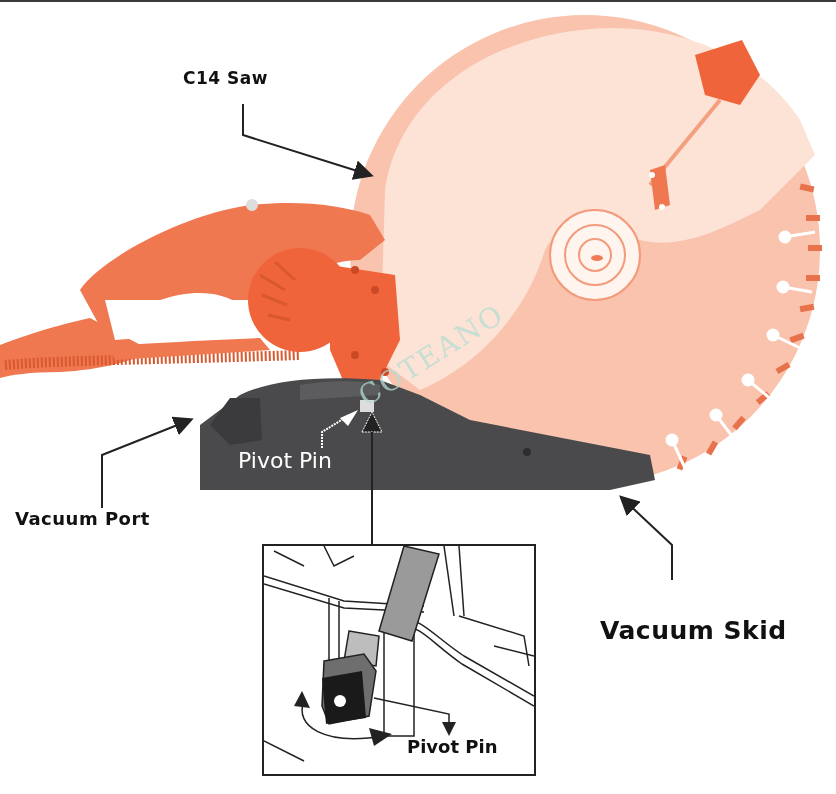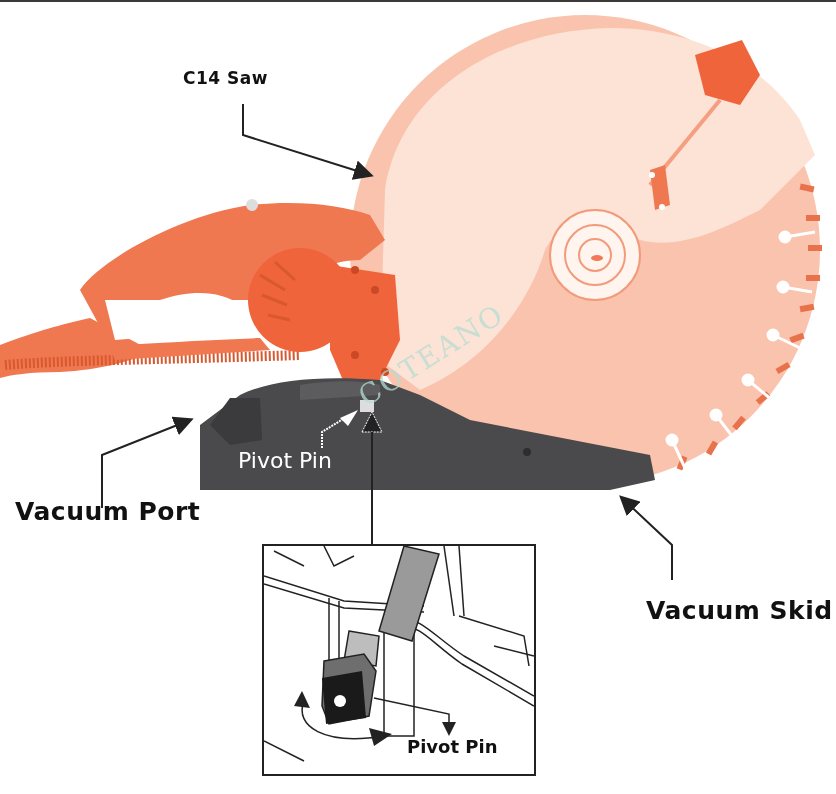--- a/index.html
+++ b/index.html
@@ -1,22 +1,22 @@
 <!DOCTYPE html>
 <html><head>
 <meta charset="utf-8">
 <style>
   html, body { margin: 0; padding: 0; background: #ffffff; }
   body { width: 836px; height: 794px; position: relative; overflow: hidden; font-family: "DejaVu Sans", sans-serif; }
   .top-border { position: absolute; left: 0; top: 0; width: 836px; height: 2px; background: #3a3a3a; }
   svg.scene { position: absolute; left: 0; top: 0; }
   .label { position: absolute; font-family: "DejaVu Sans", sans-serif; font-weight: bold; color: #111; white-space: nowrap; }
   .lbl-saw { left: 183px; top: 68px; font-size: 17px; letter-spacing: 0.5px; }
-  .lbl-port { left: 15px; top: 497px; font-size: 25px; letter-spacing: 0.5px; }
-  .lbl-skid { left: 600px; top: 596px; font-size: 25px; letter-spacing: 0.5px; margin-left: 46px; }
+  .lbl-port { left: 15px; top: 508px; font-size: 18px; letter-spacing: 0.5px; }
+  .lbl-skid { left: 600px; top: 616px; font-size: 25px; letter-spacing: 0.5px; }
   .lbl-pin-white { left: 238px; top: 448px; font-size: 22px; font-weight: normal; color: #ffffff; }
   .lbl-pin-inset { left: 407px; top: 736px; font-size: 18px; }
   .watermark { position: absolute; left: 370px; top: 380px; font-family: "DejaVu Serif", serif; font-size: 28px; color: rgba(180,220,210,0.75); transform: rotate(-32deg); transform-origin: left bottom; letter-spacing: 2px; }
   .inset { position: absolute; left: 262px; top: 544px; width: 270px; height: 228px; border: 2px solid #222; background: #fff; overflow: hidden; }
 </style>
 </head>
 <body>
 
 <div class="top-border"></div>
 

